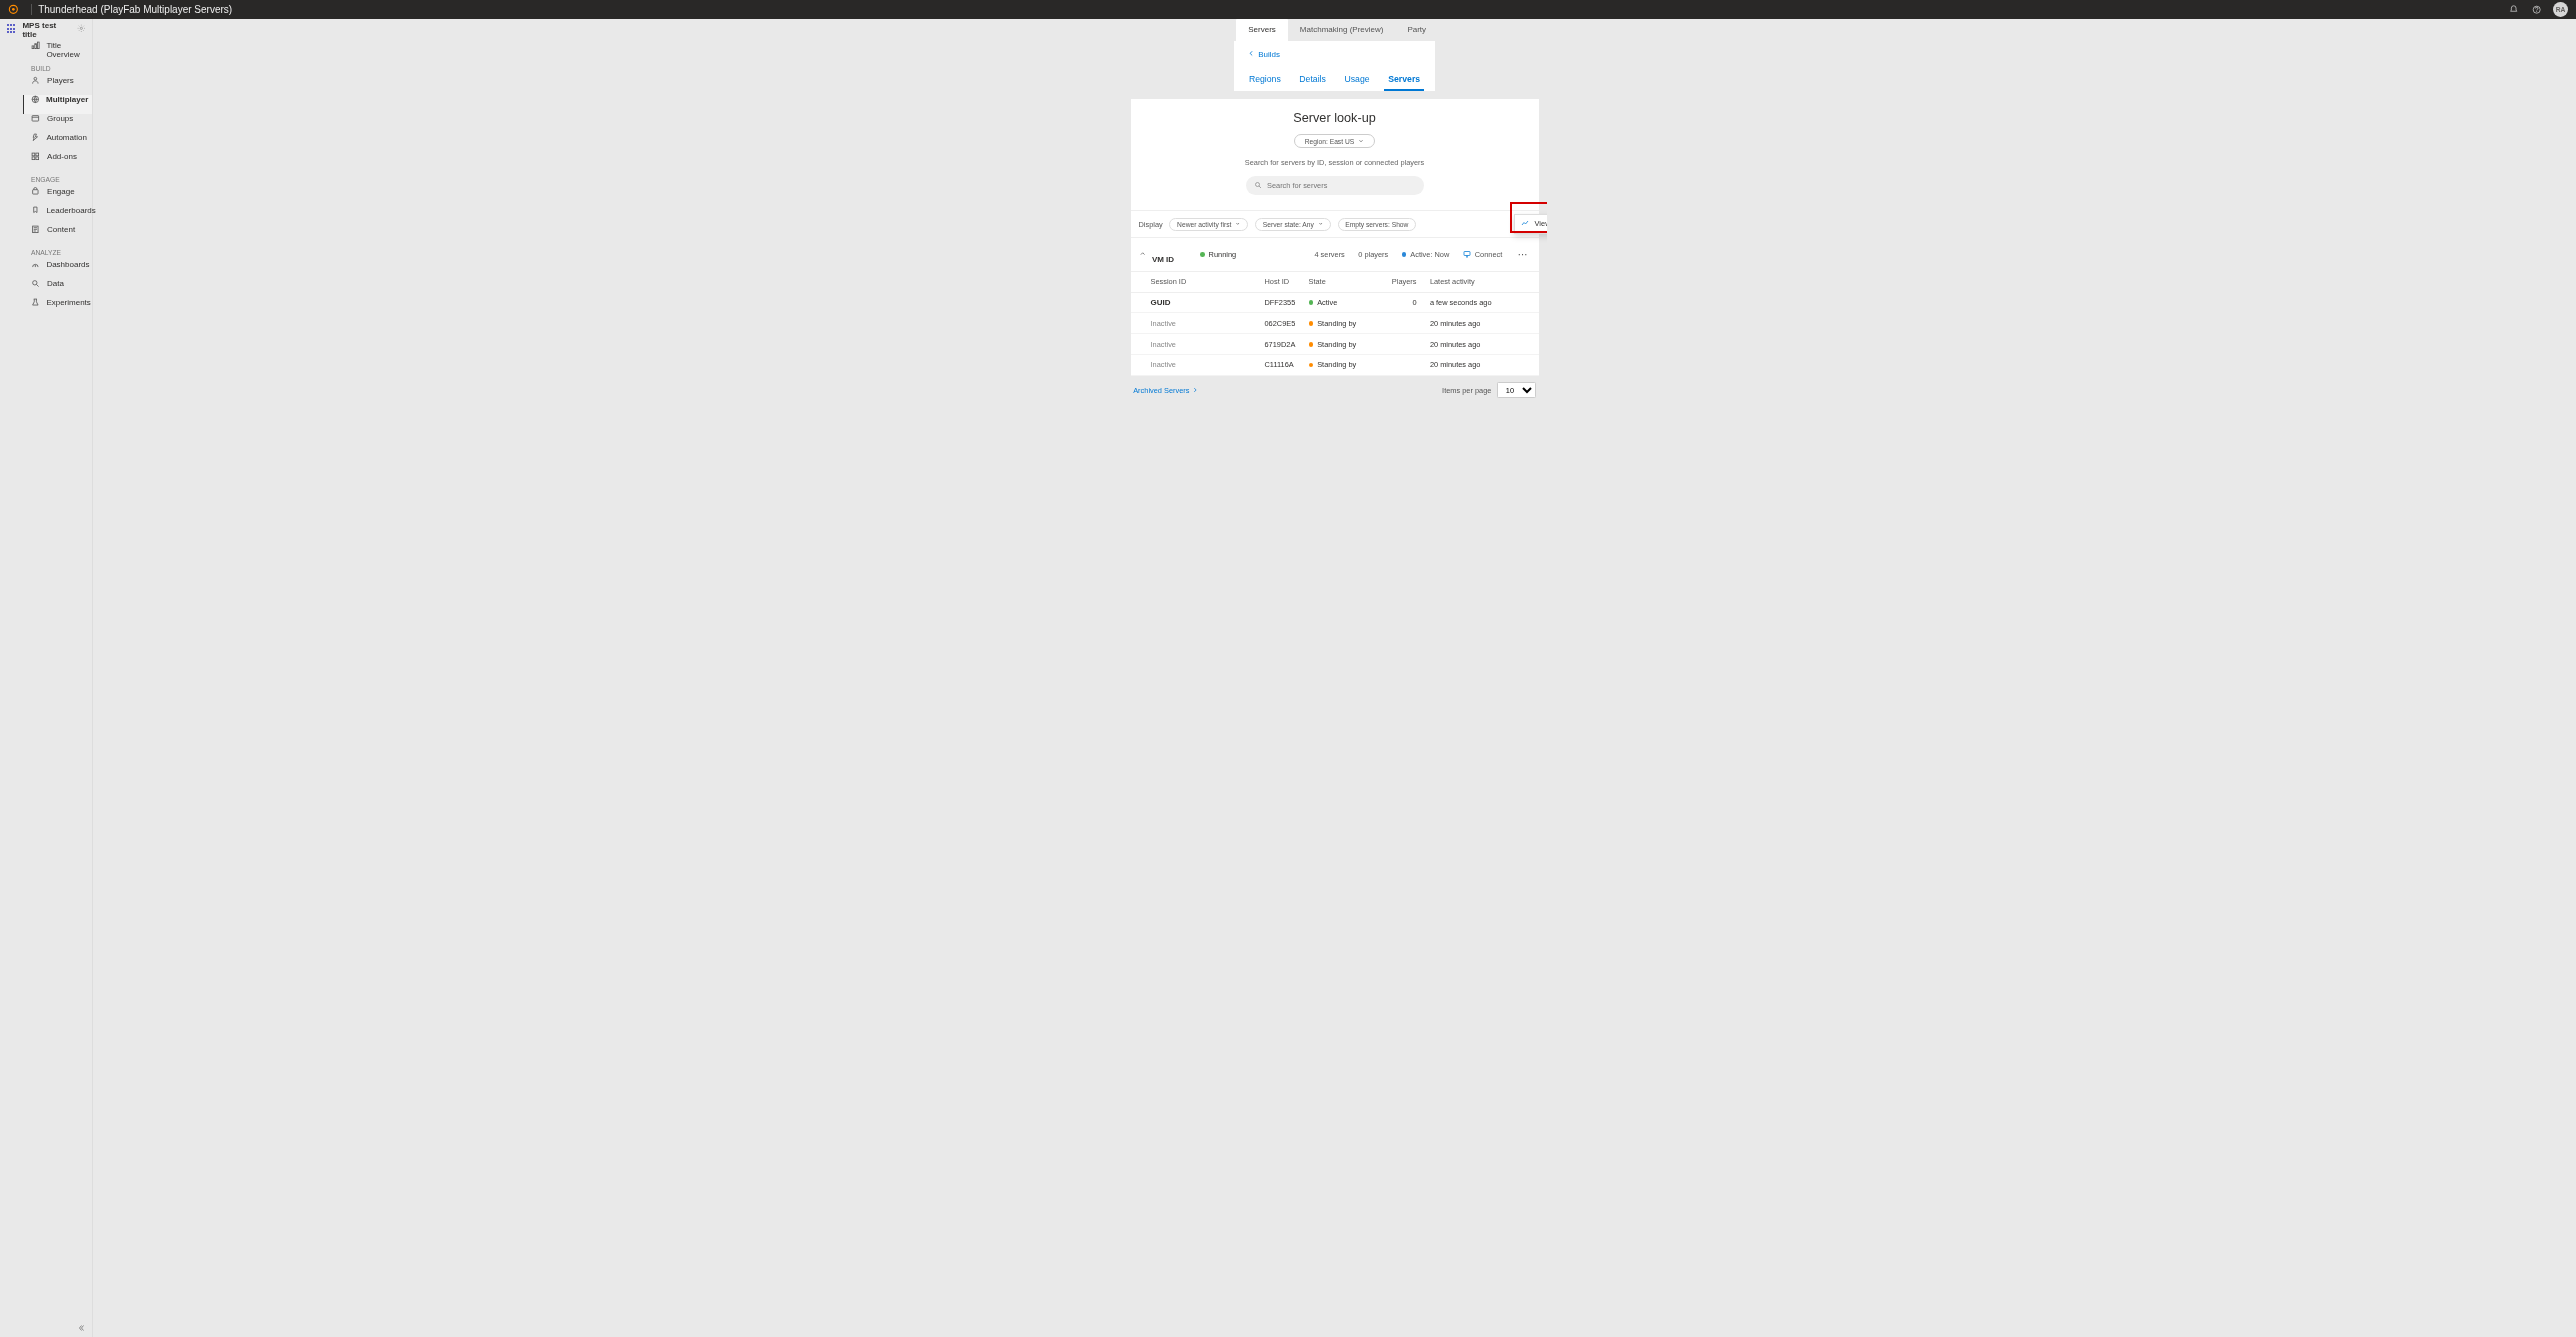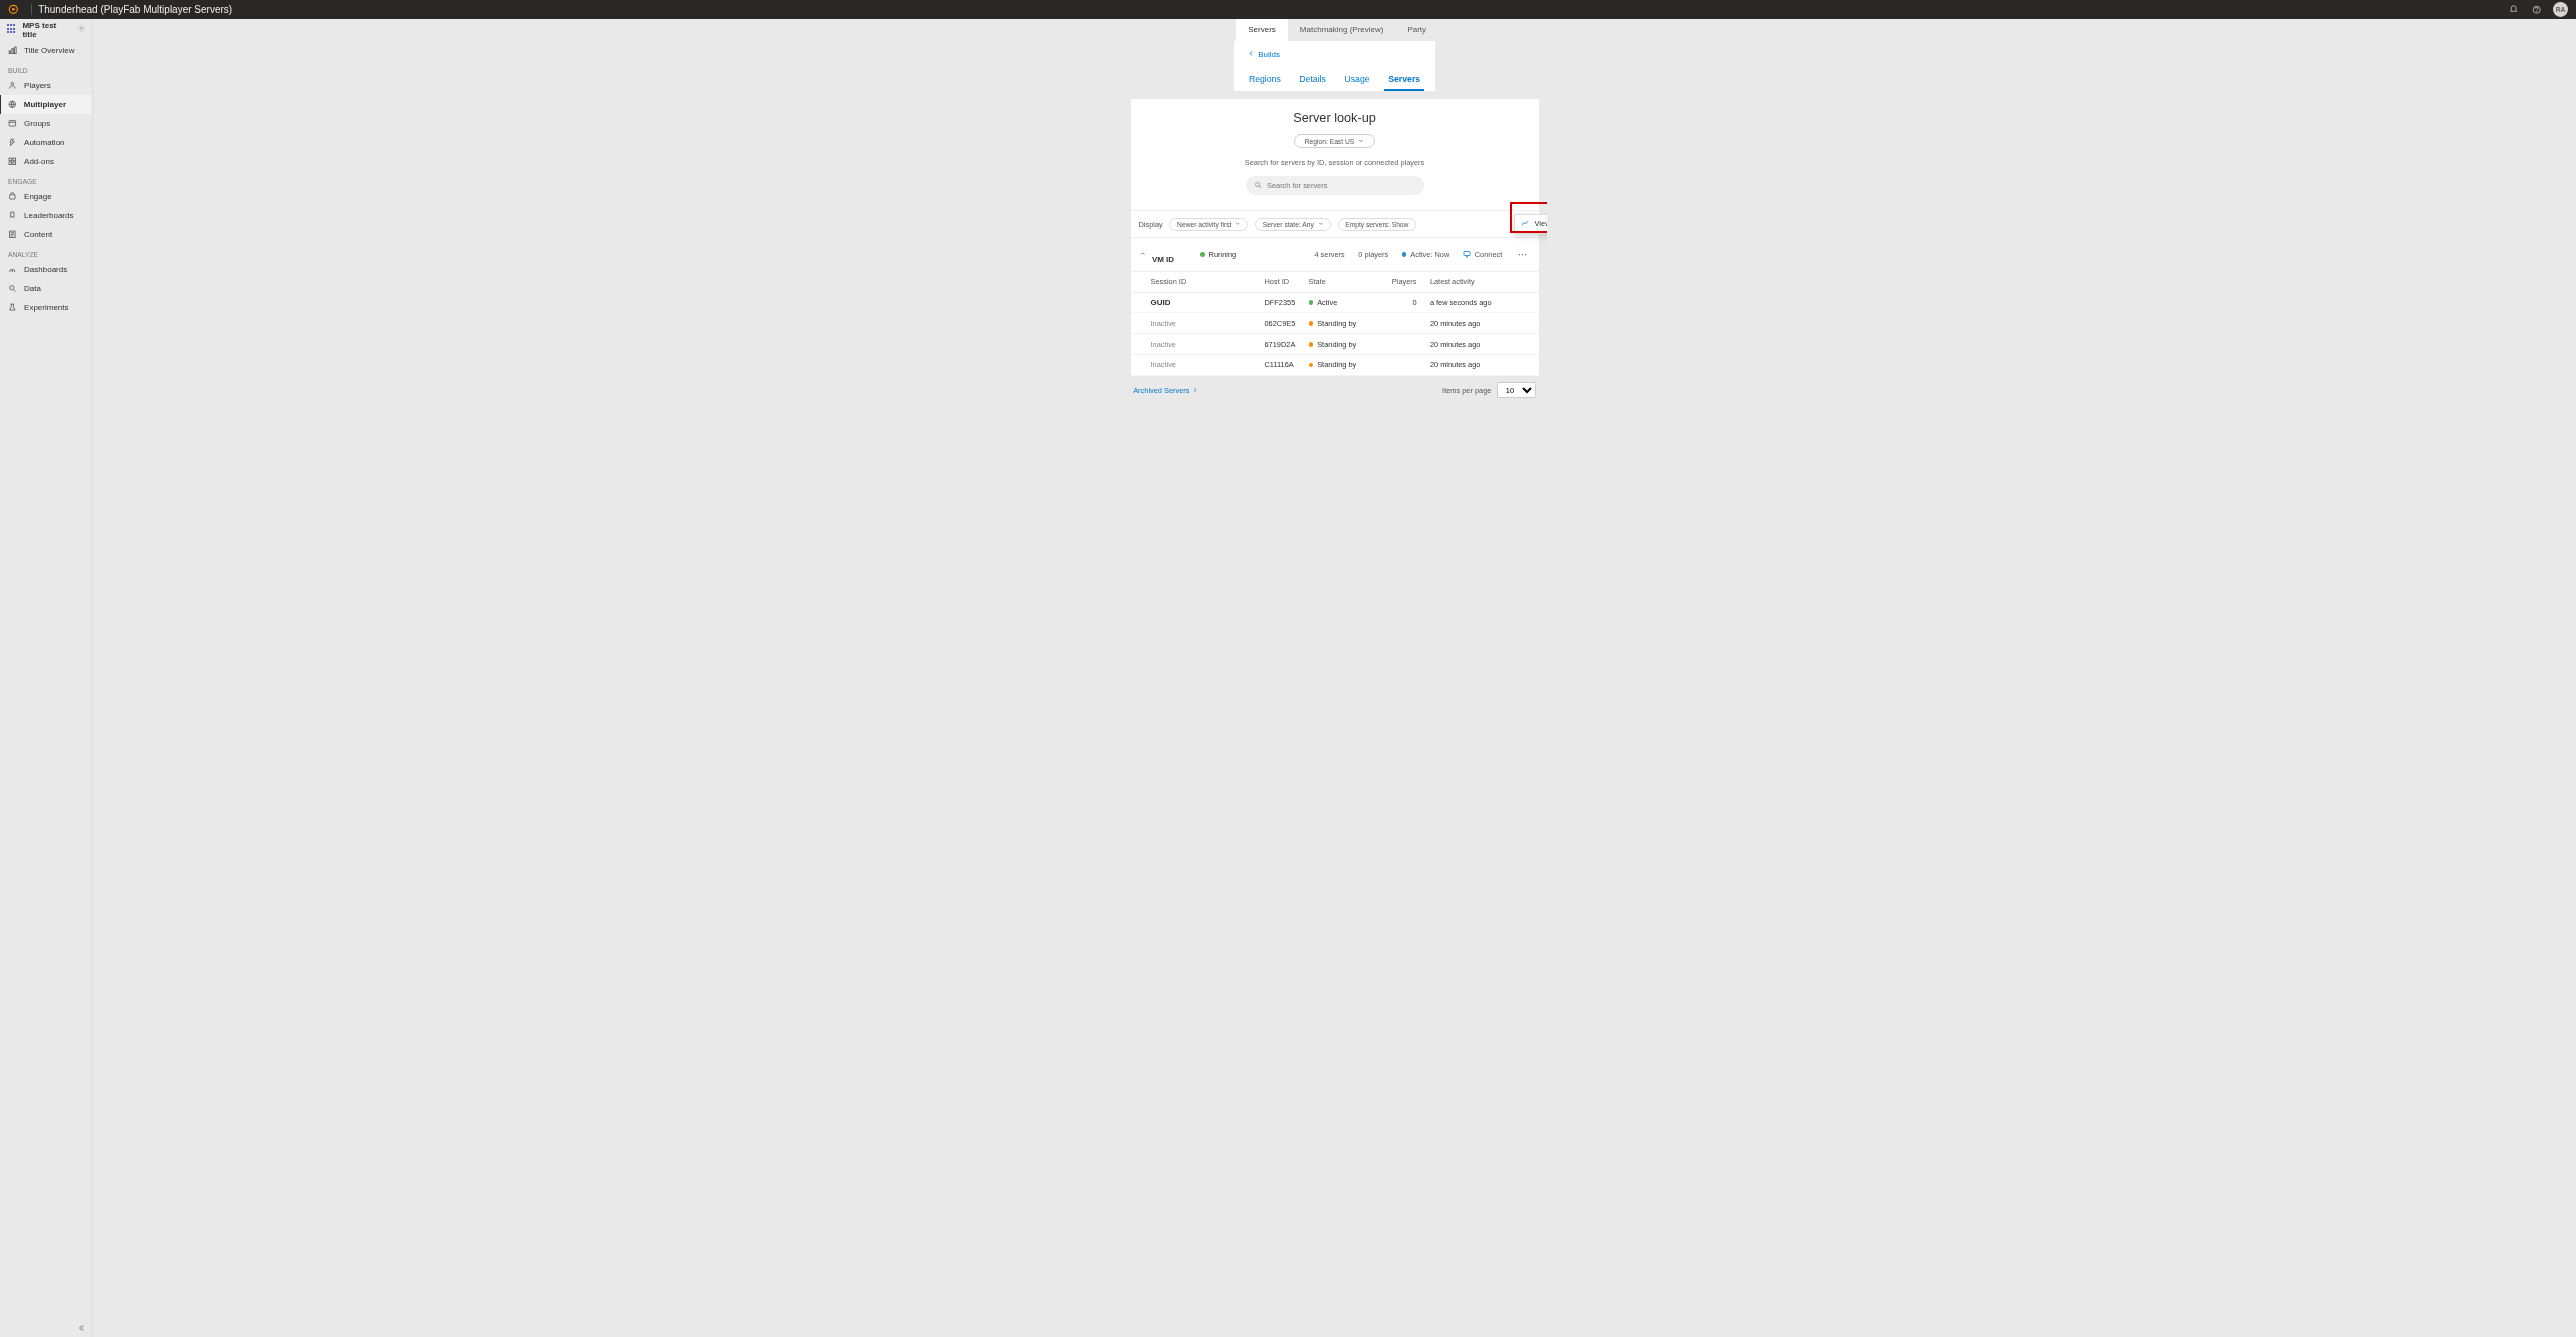--- a/index.html
+++ b/index.html
@@ -88,25 +88,25 @@
 .sidebar .title-row .grid-icon span {
   background:#5b5fc7;
 }
 .sidebar .title-row .gear {
   margin-left:auto;
   color:#888;
 }
 .sidebar .nav-item,
 .sidebar .section-label {
   display:flex;
-  align-items:center;
   padding: 0 8px;
   height: 19px;
   font-size:8px;
   gap:6.7px;
+  margin-left:23px;
 }
 .sidebar .section-label {
   font-size:6.7px;
   color:#777;
   text-transform:uppercase;
   height:16px;
   padding-top:5.4px;
 }
 .sidebar .nav-item {
   cursor:pointer;

